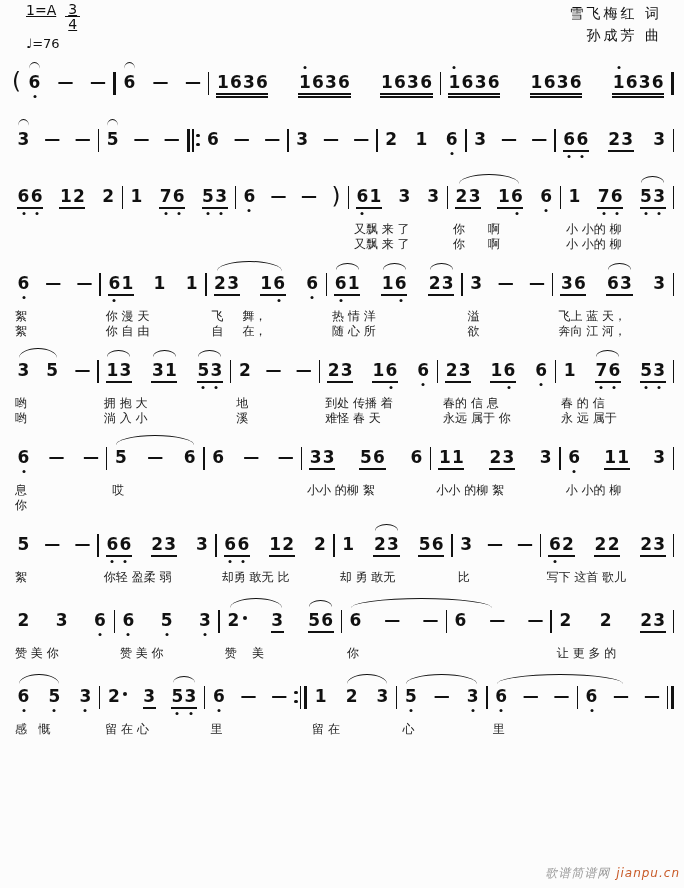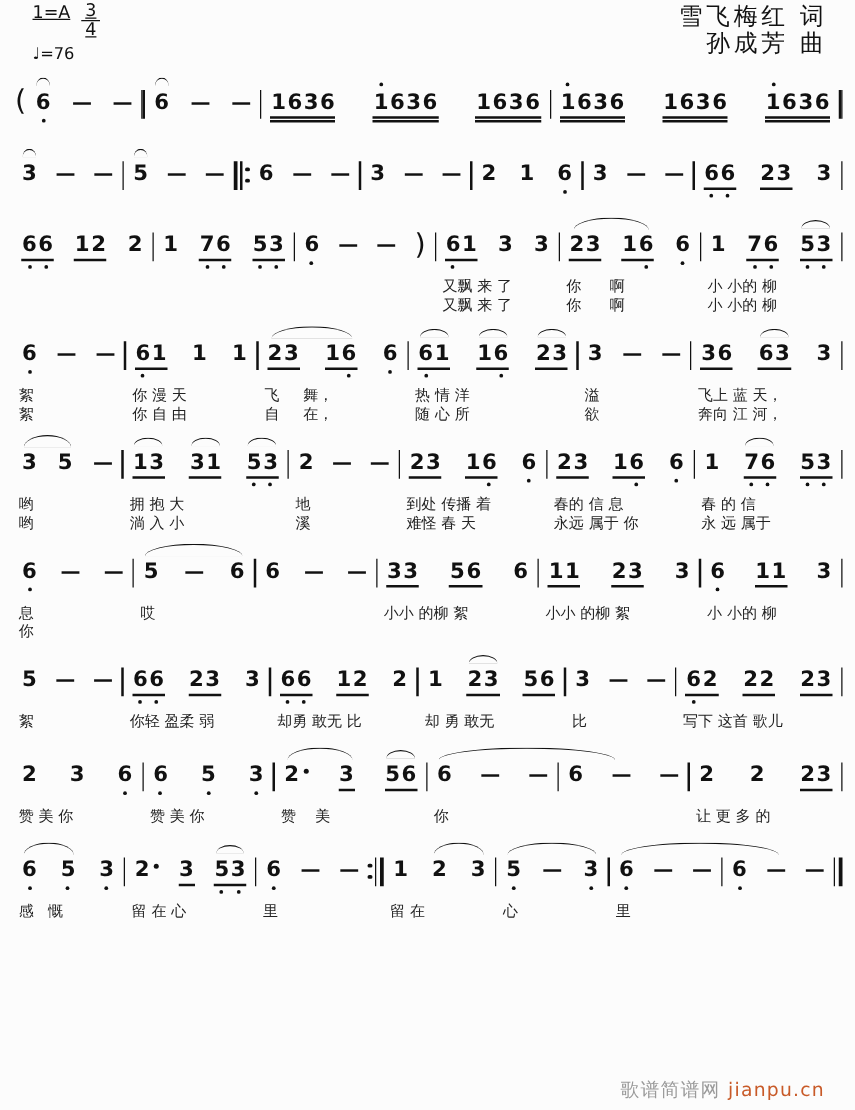--- a/index.html
+++ b/index.html
@@ -7,21 +7,21 @@
         font-family:"DejaVu Sans","Liberation Sans",sans-serif;color:#111;margin:0 auto;}
   
   h1.title{font-family:"Liberation Serif","DejaVu Serif",serif;font-size:46px;font-weight:700;
     text-align:center;letter-spacing:28px;padding-left:28px;margin:10px 0 2px;}
   .meta{display:flex;justify-content:space-between;align-items:flex-start;padding:2px 22px 0 26px;margin-bottom:8px;}
   .keyrow{font-size:14px;display:flex;align-items:flex-start;gap:9px;text-decoration:underline;}
   .ts{display:inline-flex;flex-direction:column;align-items:center;font-size:14px;line-height:14px;}
   .ts .num{border-bottom:1.3px solid #111;padding:0 3px;}
   .ts .den{padding:0 3px;}
   .temporow{font-size:13px;margin-top:5px;}
-  .credits{text-align:right;font-size:19px;line-height:22px;letter-spacing:3px;}
+  .credits{text-align:right;font-size:14px;line-height:22px;letter-spacing:3px;}
   
   .score{padding:0 8px;}
   .system{display:flex;align-items:flex-start;padding:0 2px;}
   .system:nth-child(-n+2){margin-bottom:16px;}
   .system:nth-child(n+3){margin-bottom:8px;}
   .system:nth-child(n+7){margin-bottom:12px;}
   .measure{min-width:0;}
   .noterow{display:flex;justify-content:space-between;align-items:flex-start;position:relative;padding:13px 7px 8px;}
   .noterow.one{justify-content:center;}
   .tk{position:relative;display:inline-block;font-weight:700;font-size:17px;line-height:20px;}
@@ -41,21 +41,21 @@
   .bar{display:inline-flex;align-items:flex-start;gap:2.5px;margin-top:13px;flex:none;}
   .bl{display:inline-block;width:1.4px;height:23px;background:#111;}
   .bthick{width:3.2px;}
   .rdots{display:inline-flex;flex-direction:column;gap:6px;margin-top:5px;}
   .rd{width:3.2px;height:3.2px;border-radius:50%;background:#111;}
   .paren{font-size:23px;line-height:21px;font-weight:400;}
   .pfx{margin:12px 0 0 2px;flex:none;}
   .lyr{font-size:12px;line-height:15px;white-space:pre;padding-left:5px;color:#222;overflow:visible;}
   .noterow+.lyr{margin-top:8px;}
   
-  .footer{position:absolute;right:24px;bottom:6px;font-size:15px;letter-spacing:1px;}
+  .footer{position:absolute;right:4px;bottom:6px;font-size:12px;letter-spacing:1px;font-style:italic;}
   .footer .url{margin-left:6px;font-family:"DejaVu Sans",sans-serif;}
 </style>
 </head>
 <body>
 
 <div class="page">
 
   <div class="meta">
     <div class="keyblock">
       <div class="keyrow">

